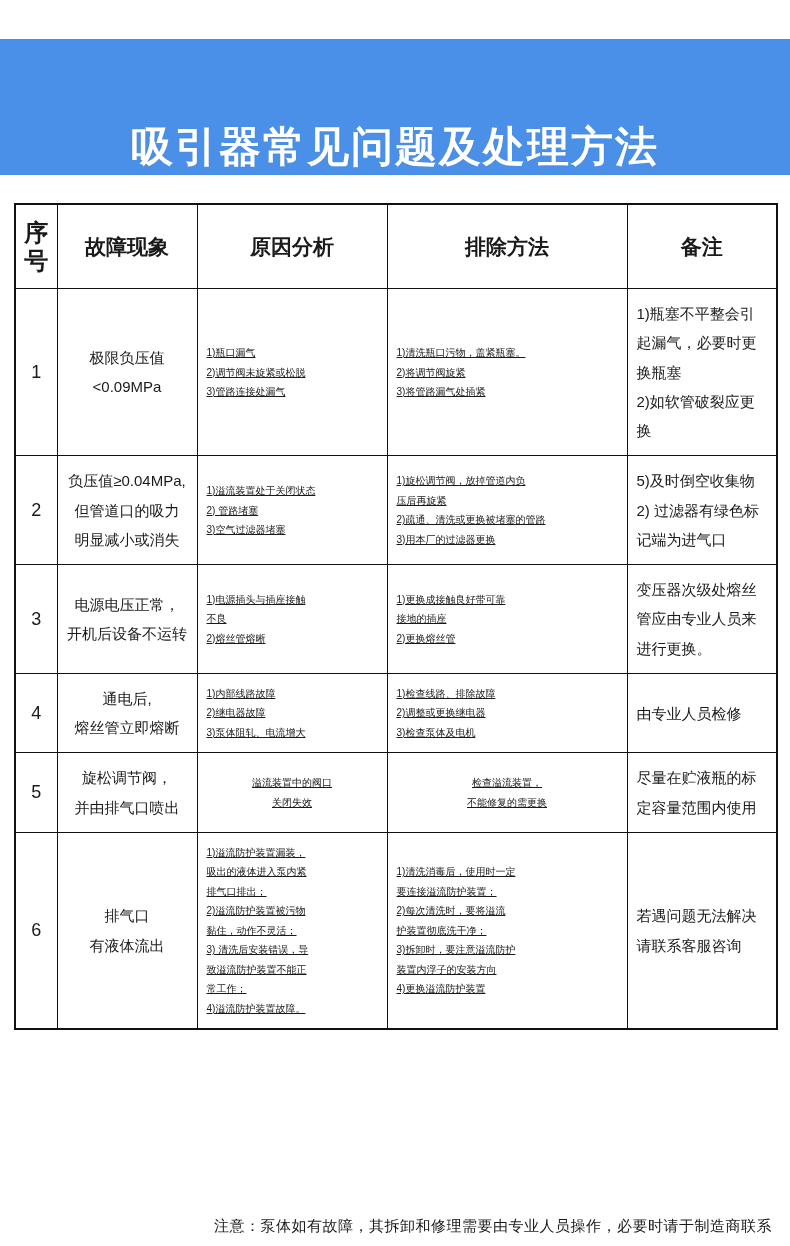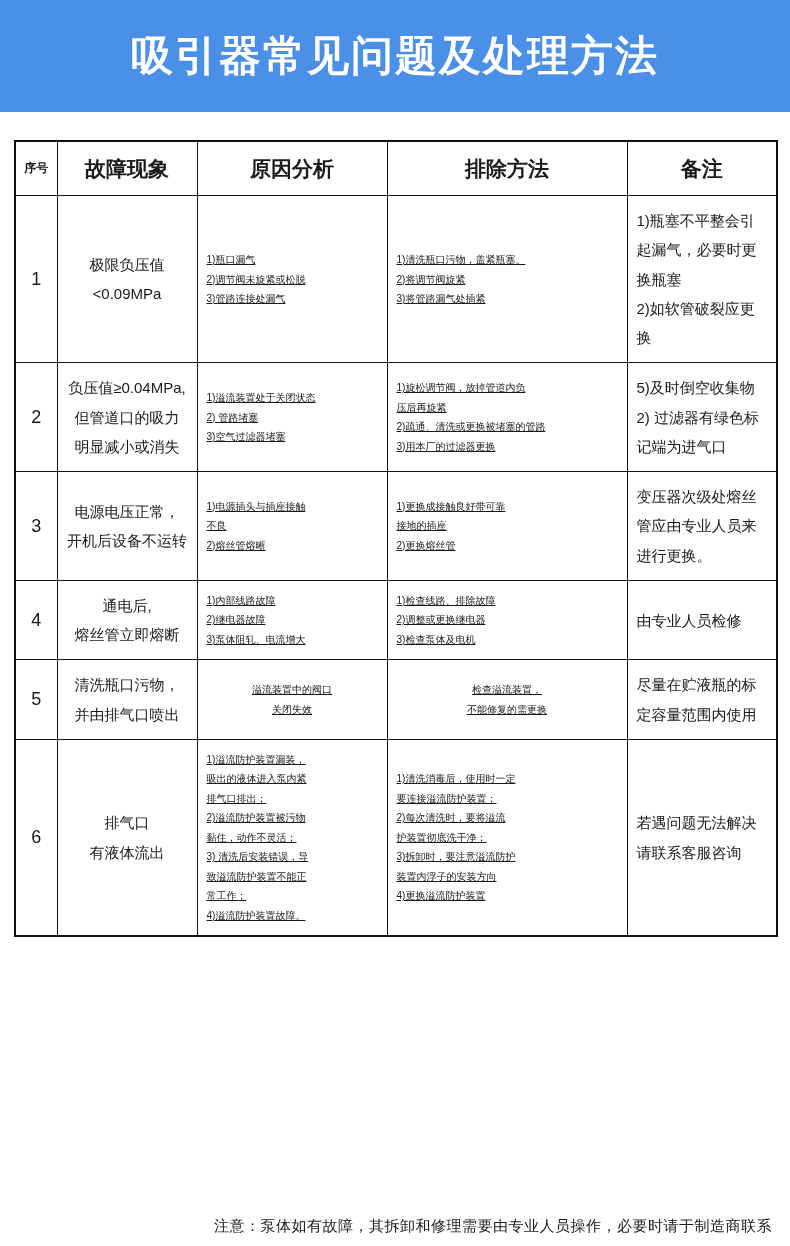--- a/index.html
+++ b/index.html
@@ -17,24 +17,25 @@
   }
   .page {
     width: 790px;
     height: 1246px;
     box-sizing: border-box;
     display: flex;
     flex-direction: column;
   }
   .title-banner {
     background: #4a90e8;
-    height: 112px;
+    height: 136px;
     display: flex;
-    align-items: center;
+    align-items: flex-end;
     justify-content: center;
+    margin-top: 39px;
   }
   .title-banner .title-text {
     color: #ffffff;
     font-size: 42px;
     font-weight: bold;
     letter-spacing: 2px;
     text-shadow: 0 0 1px rgba(0,0,0,0.15);
   }
   .table-wrap {
     padding: 28px 14px 0 14px;
@@ -54,21 +55,21 @@
     box-sizing: border-box;
   }
   thead th {
     font-size: 21px;
     font-weight: bold;
     text-align: center;
     padding: 14px 2px;
     line-height: 1.2;
   }
   thead th.col-no {
-    font-size: 12px;
+    font-size: 24px;
     line-height: 1.15;
   }
   col.c-no { width: 42px; }
   col.c-phen { width: 140px; }
   col.c-cause { width: 190px; }
   col.c-fix { width: 240px; }
   col.c-note { width: 150px; }
 
   td.cell-no {
     text-align: center;
@@ -227,21 +228,21 @@
             <span class="line">3)检查泵体及电机</span>
           </td>
           <td class="cell-note centered">
             <span class="line">由专业人员检修</span>
           </td>
         </tr>
 
         <tr>
           <td class="cell-no">5</td>
           <td class="cell-phen">
-            <span class="line">清洗瓶口污物，</span>
+            <span class="line">旋松调节阀，</span>
             <span class="line">并由排气口喷出</span>
           </td>
           <td class="cell-list centered">
             <span class="line">溢流装置中的阀口</span>
             <span class="line">关闭失效</span>
           </td>
           <td class="cell-list centered">
             <span class="line">检查溢流装置，</span>
             <span class="line">不能修复的需更换</span>
           </td>

